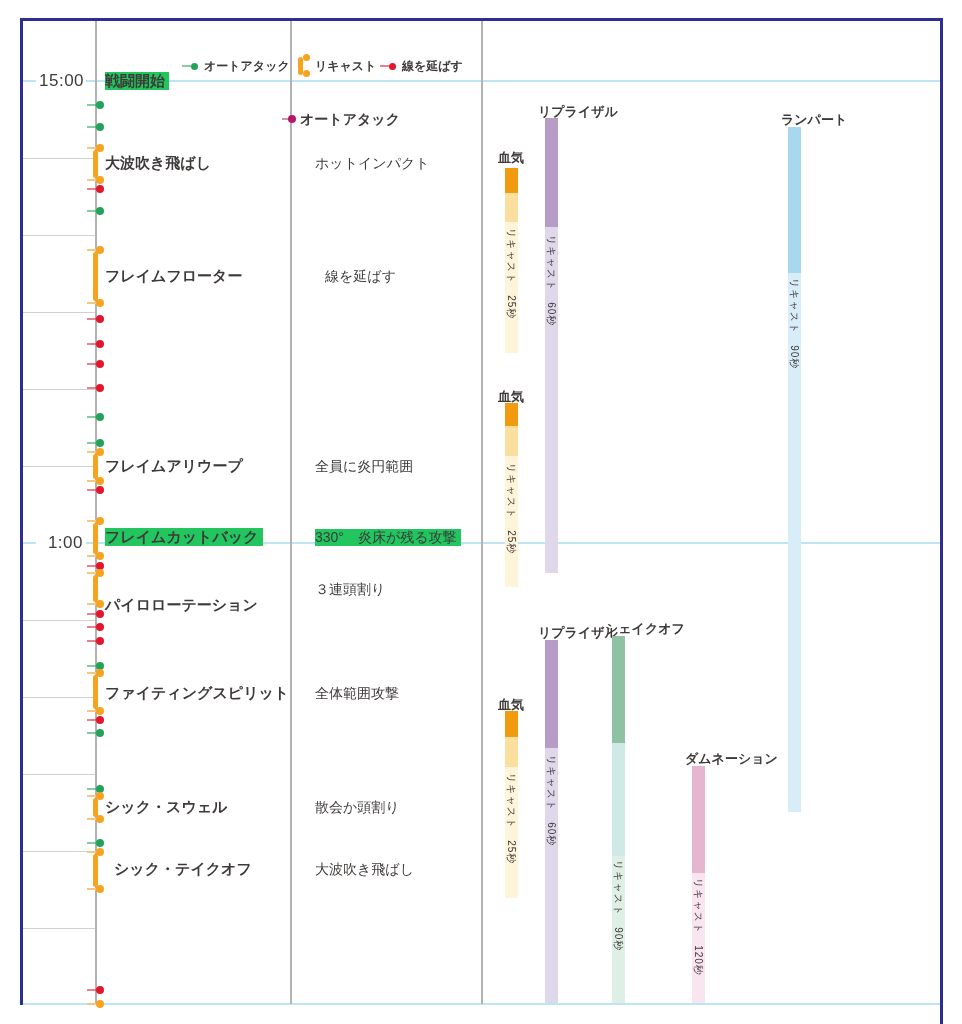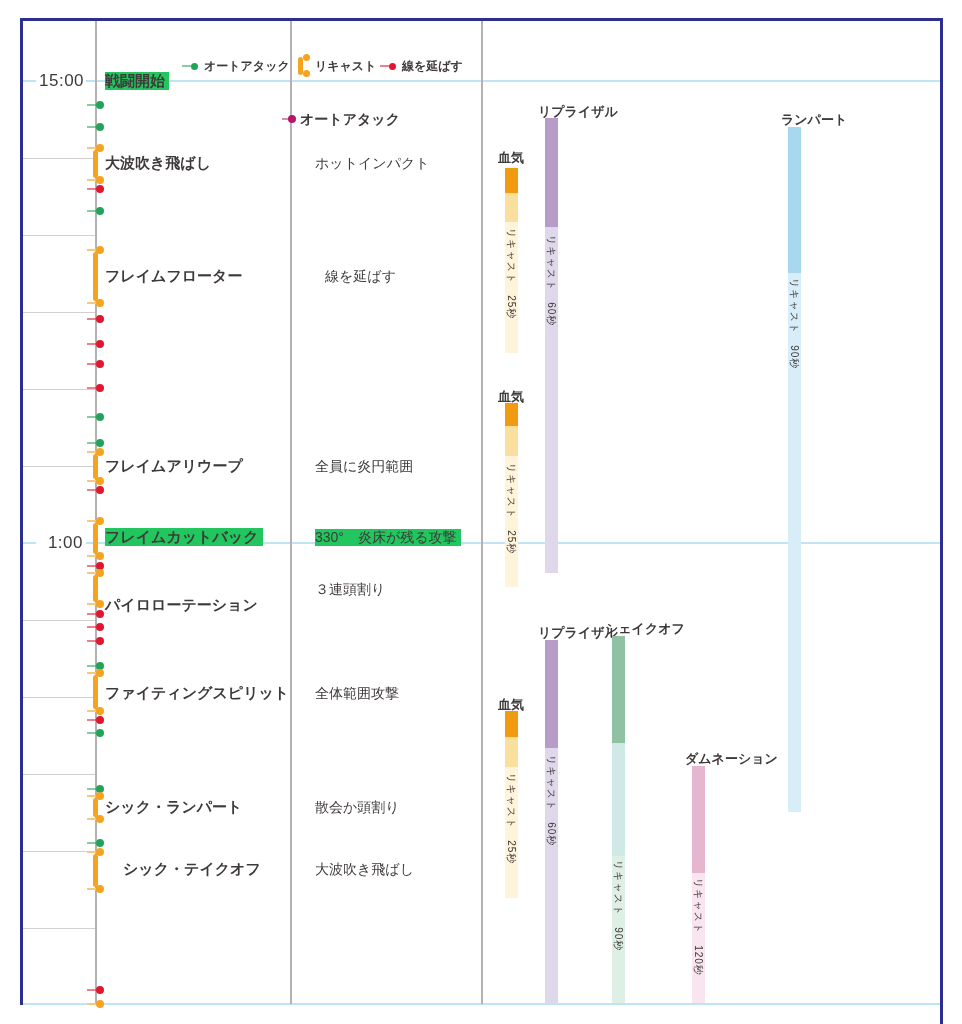--- a/index.html
+++ b/index.html
@@ -160,28 +160,28 @@
     <div style="left: 93px; top: 675px; width: 5px; height: 34px; border-radius: 3px; background: rgb(246, 164, 31);"></div>
     <div style="left: 96px; top: 669px; width: 8px; height: 8px; border-radius: 50%; background: rgb(246, 164, 31);"></div>
     <div style="left: 96px; top: 707px; width: 8px; height: 8px; border-radius: 50%; background: rgb(246, 164, 31);"></div>
     <div class="event-name" style="left: 105px; top: 684px;">ファイティングスピリット</div>
     <div class="event-desc" style="left: 315px; top: 685px;">全体範囲攻撃</div>
     <div style="left: 87px; top: 795px; width: 9px; height: 2px; background: rgb(249, 198, 126); opacity: 1;"></div>
     <div style="left: 87px; top: 818px; width: 9px; height: 2px; background: rgb(249, 198, 126); opacity: 1;"></div>
     <div style="left: 93px; top: 798px; width: 5px; height: 19px; border-radius: 3px; background: rgb(246, 164, 31);"></div>
     <div style="left: 96px; top: 792px; width: 8px; height: 8px; border-radius: 50%; background: rgb(246, 164, 31);"></div>
     <div style="left: 96px; top: 815px; width: 8px; height: 8px; border-radius: 50%; background: rgb(246, 164, 31);"></div>
-    <div class="event-name" style="left: 105px; top: 798px;">シック・ランパート</div>
+    <div class="event-name" style="left: 105px; top: 798px;">シック・スウェル</div>
     <div class="event-desc" style="left: 315px; top: 799px;">散会か頭割り</div>
     <div style="left: 87px; top: 851px; width: 9px; height: 2px; background: rgb(249, 198, 126); opacity: 1;"></div>
     <div style="left: 87px; top: 888px; width: 9px; height: 2px; background: rgb(249, 198, 126); opacity: 1;"></div>
     <div style="left: 93px; top: 854px; width: 5px; height: 33px; border-radius: 3px; background: rgb(246, 164, 31);"></div>
     <div style="left: 96px; top: 848px; width: 8px; height: 8px; border-radius: 50%; background: rgb(246, 164, 31);"></div>
     <div style="left: 96px; top: 885px; width: 8px; height: 8px; border-radius: 50%; background: rgb(246, 164, 31);"></div>
-    <div class="event-name" style="left: 123px; top: 860px;">シック・テイクオフ</div>
+    <div class="event-name" style="left: 114px; top: 860px;">シック・テイクオフ</div>
     <div class="event-desc" style="left: 315px; top: 861px;">大波吹き飛ばし</div>
     <div class="event-name bg-white" style="left: 105px; top: 72px;">戦闘開始</div>
     <div style="left: 282px; top: 118px; width: 8px; height: 2px; background: rgb(181, 23, 107); opacity: 0.5;"></div>
     <div style="left: 288px; top: 115px; width: 8px; height: 8px; border-radius: 50%; background: rgb(181, 23, 107);"></div>
     <div class="annot" style="left: 300px; top: 111px;">オートアタック</div>
     <div style="left: 182px; top: 65px; width: 9px; height: 2px; background: rgb(34, 163, 90); opacity: 0.55;"></div>
     <div style="left: 191px; top: 62.5px; width: 7px; height: 7px; border-radius: 50%; background: rgb(34, 163, 90);"></div>
     <div class="legend-label" style="left: 204px; top: 59px;">オートアタック</div>
     <div style="left: 298px; top: 57px; width: 5px; height: 18px; border-radius: 3px; background: rgb(246, 164, 31);"></div>
     <div style="left: 303px; top: 54px; width: 7px; height: 7px; border-radius: 50%; background: rgb(246, 164, 31);"></div>

